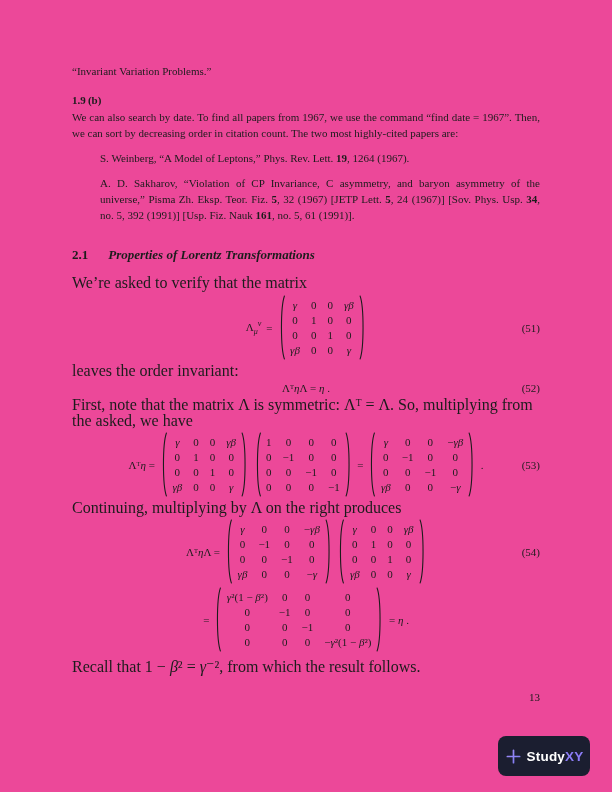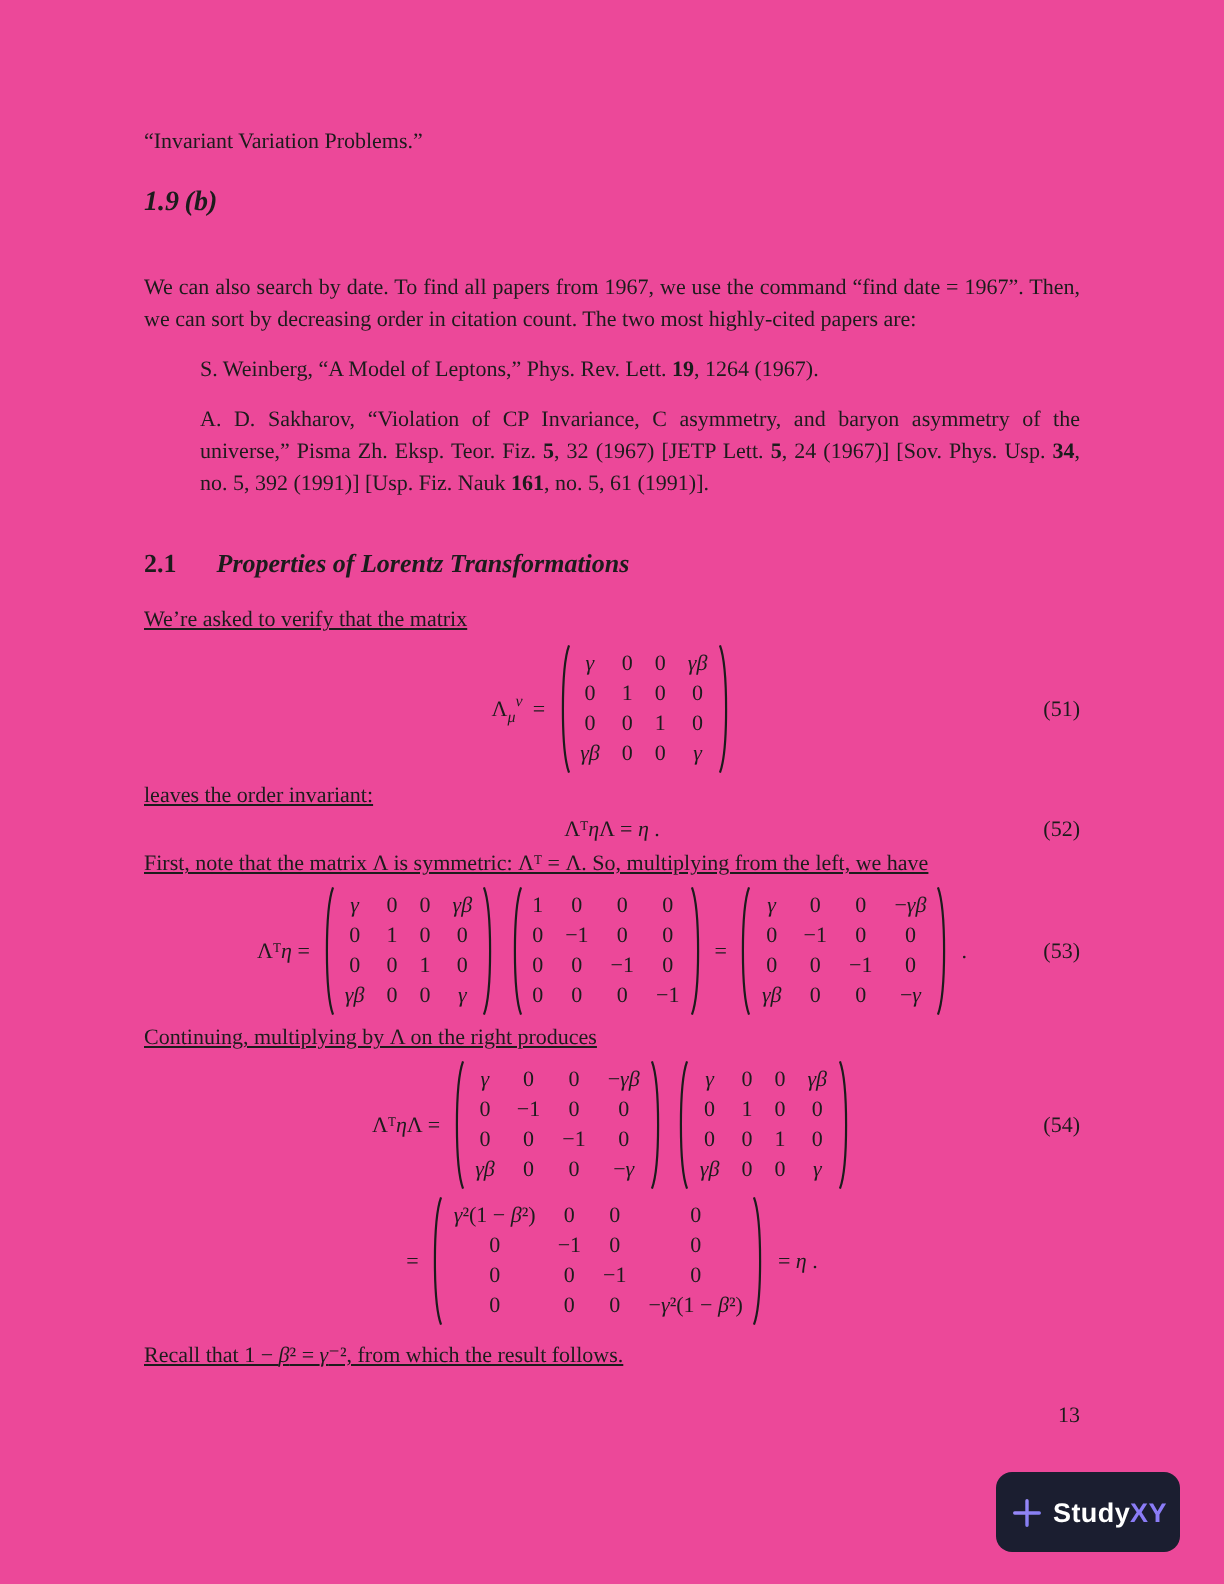--- a/index.html
+++ b/index.html
@@ -4,23 +4,23 @@
 <style>
   html,body{margin:0;padding:0;background:#e8e8e8;}
   .page{
     width:612px;height:792px;background:#ec4899;position:relative;
     font-family:"Liberation Serif","DejaVu Serif",serif;color:#1c1c1c;
     overflow:hidden;margin:0 auto;
   }
   .content{position:absolute;left:72px;top:64px;width:468px;}
   p{margin:0;}
   .bodytext{font-size:11px;line-height:16px;text-align:justify;}
-  .line{font-size:11px;line-height:16px;text-decoration:underline;}
+  .line{font-size:16px;line-height:16px;}
   .quoteline{font-size:11px;line-height:14px;margin-bottom:16px;}
-  .prob-head{font-weight:bold;font-size:14px;margin-bottom:26px;font-style:italic;}
+  .prob-head{font-weight:bold;font-size:11px;margin-bottom:3px;}
   .intro{margin-bottom:9px;}
   .ref{padding-left:28px;font-size:11px;line-height:16px;text-align:justify;}
   .ref1{margin-bottom:9px;text-align:left;}
   .ref2{margin-bottom:24px;}
   .bold{font-weight:bold;}
   .sec-head{font-size:17.5px;font-weight:bold;margin:4px 0 14px 0;letter-spacing:.2px;}
   .sec-head .num{margin-right:19px;}
   .sub-head{font-size:13px;margin:0 0 12px 0;}
   .sub-head .num{font-weight:bold;margin-right:20px;}
   .sub-head .title{font-style:italic;}
@@ -106,21 +106,21 @@
 
     <p class="line leaves">leaves the order invariant:</p>
 
     <div class="eqrow">
       <div class="eqbody">
         <span class="mtext mathify">Λᵀ<i>η</i>Λ = <i>η</i> .</span>
       </div>
       <span class="eqlabel">(52)</span>
     </div>
 
-    <p class="line firstnote">First, note that the matrix Λ is symmetric: Λᵀ = Λ. So, multiplying from the left, we have</p>
+    <p class="line firstnote">First, note that the matrix Λ is symmetric: Λᵀ = Λ. So, multiplying from the asked, we have</p>
 
     <div class="eqrow">
       <div class="eqbody">
         <span class="mtext mathify">Λᵀ<i>η</i> =</span>
         <span class="matrix">
             <svg viewBox="0 0 10 100" preserveAspectRatio="none" class="paren">
               <path d="M8.5 1 C2.2 18 2.2 82 8.5 99" fill="none" stroke="#1c1c1c" stroke-width="1.1" vector-effect="non-scaling-stroke"></path>
             </svg>
             <span class="mgrid" style="grid-template-columns: repeat(4, auto);">
               <span class="mcell"><i>γ</i></span>

